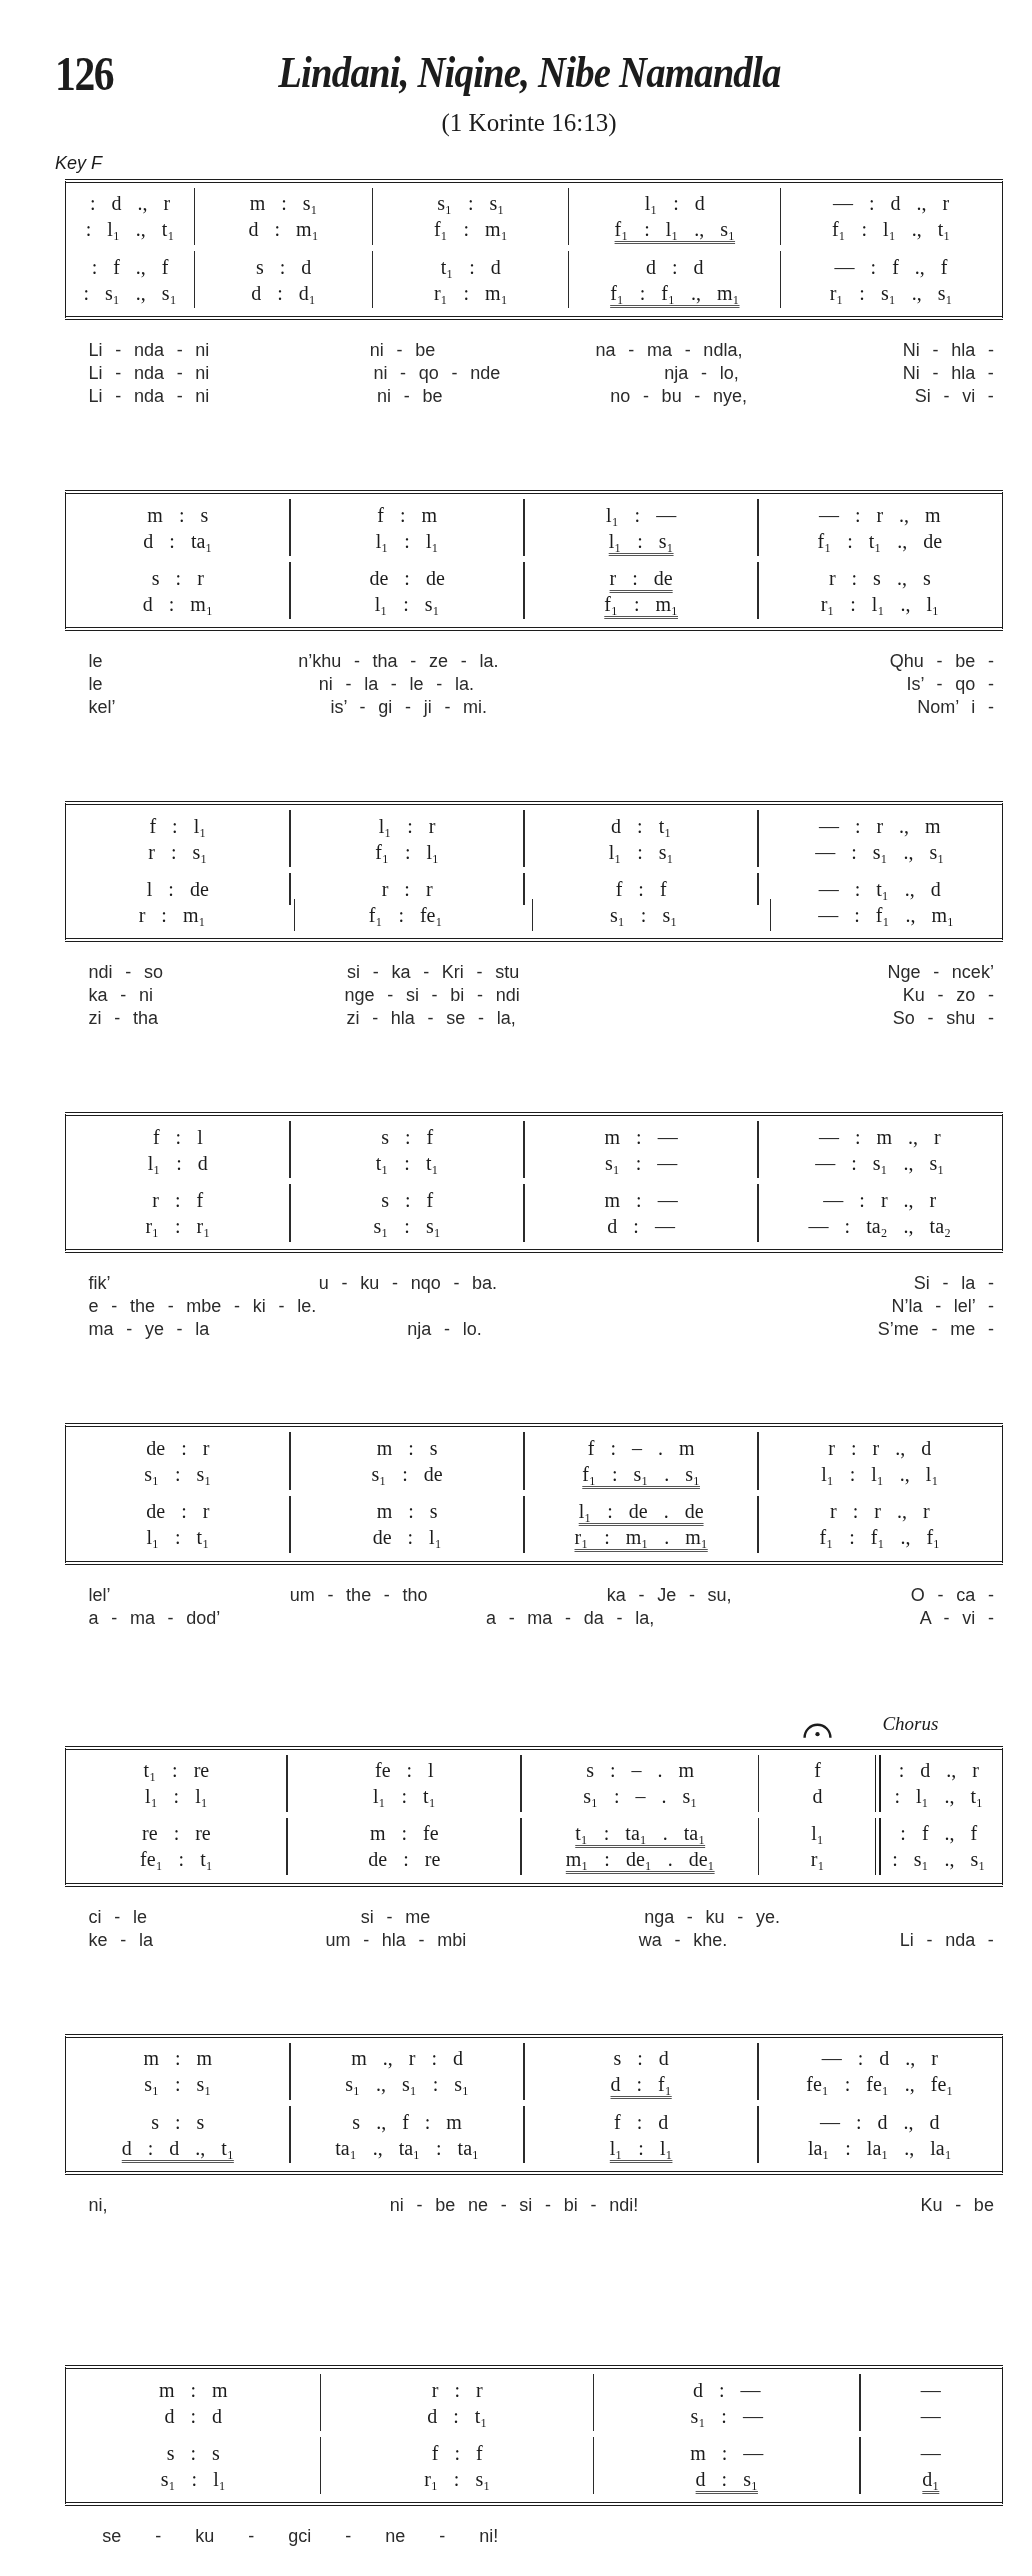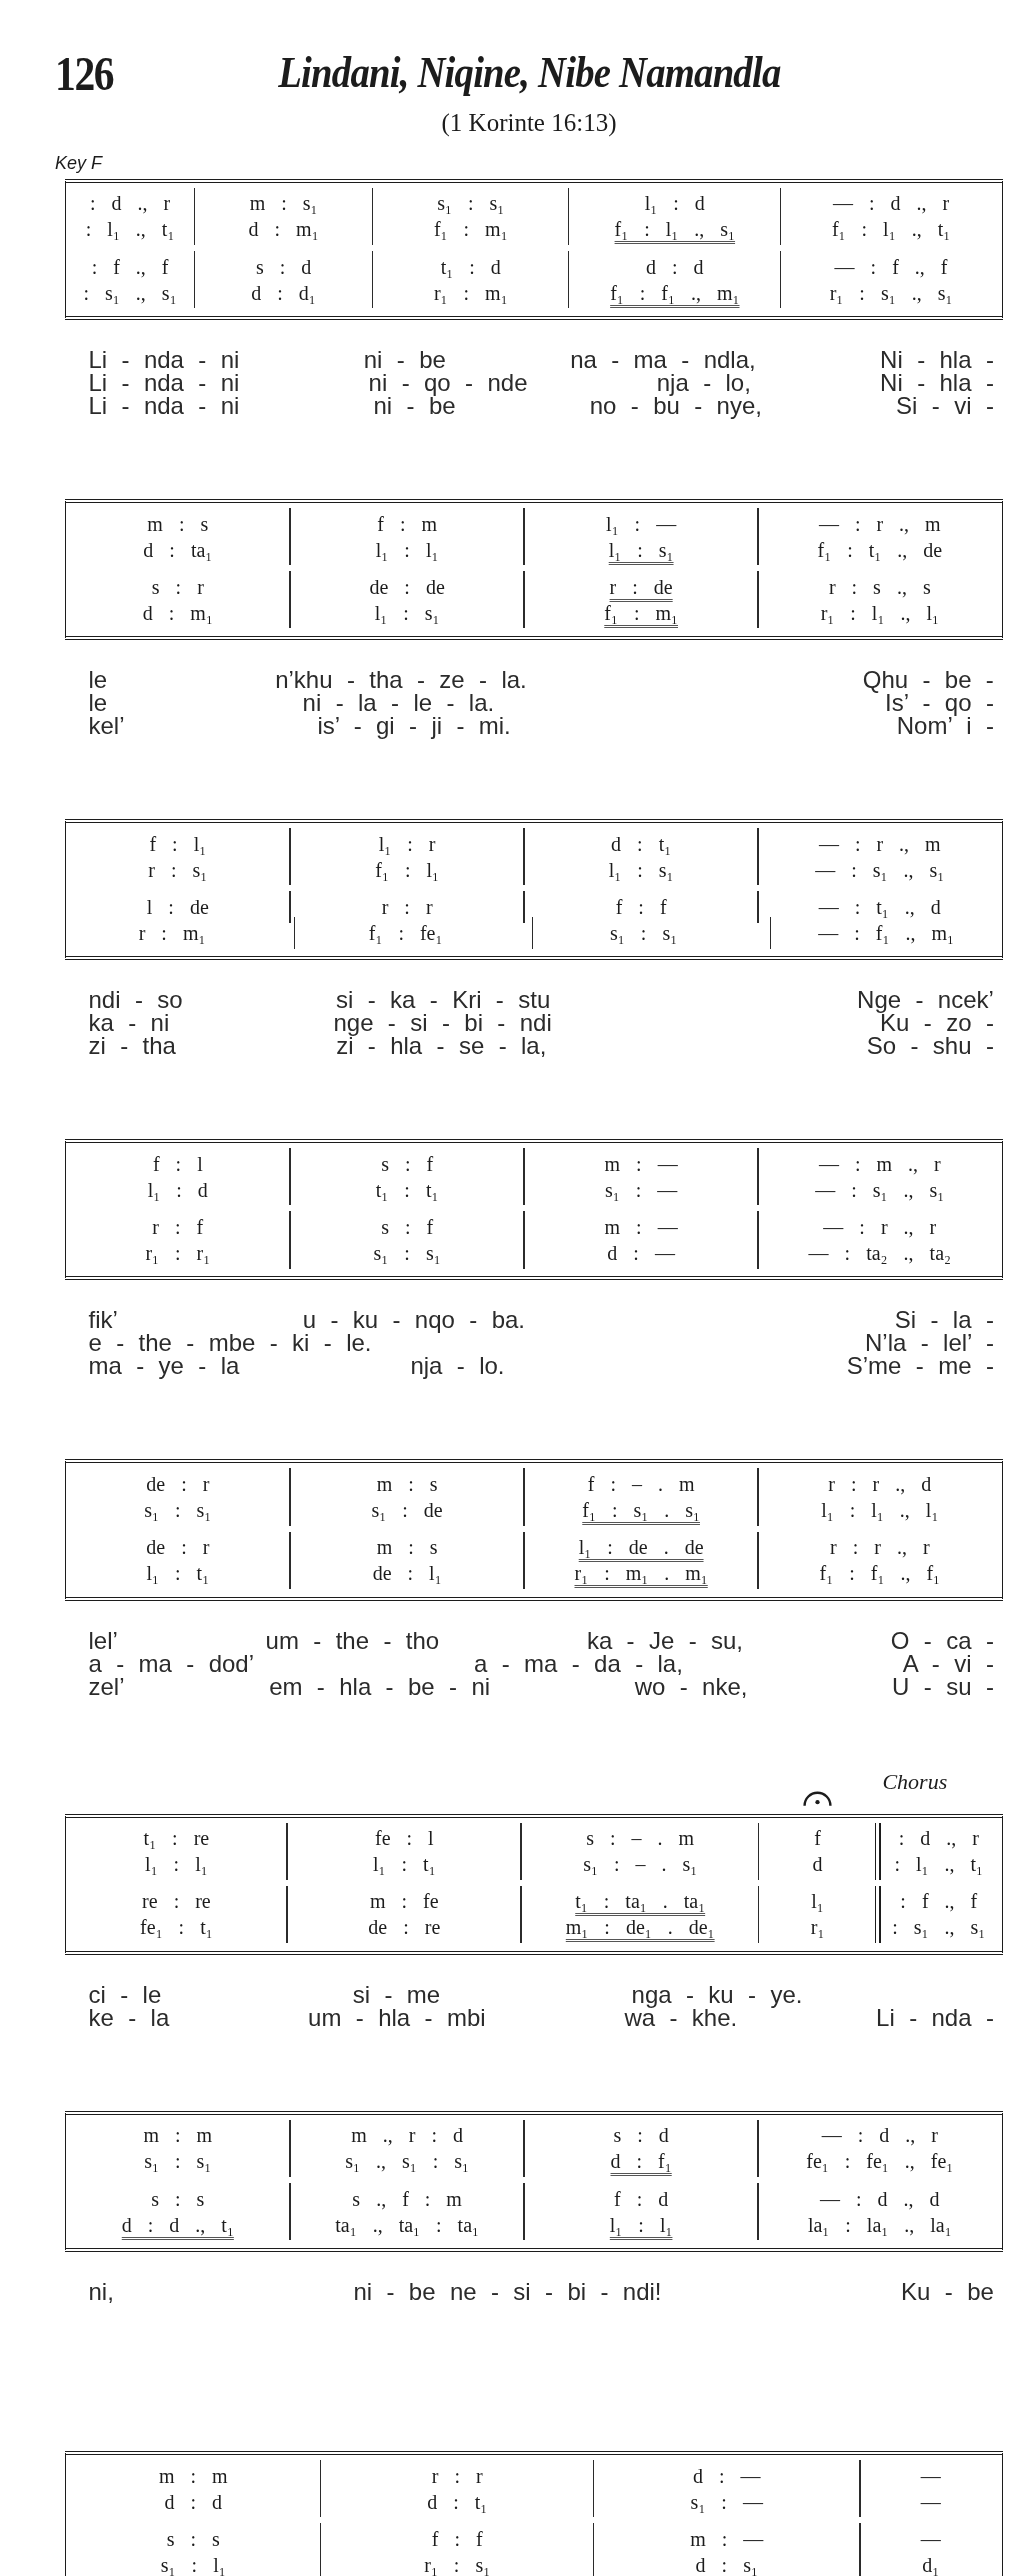--- a/index.html
+++ b/index.html
@@ -61,31 +61,31 @@
     text-decoration-line:underline;
     text-decoration-style:double;
     text-decoration-thickness:0.9px;
     text-underline-offset:5.2px;
     text-decoration-color:#555;
   }
 
   
   .annot{position:relative;height:34px;}
   .annot .chorus{
-    position:absolute;left:87.2%;bottom:19px;
-    font-style:italic;font-size:22px;
+    position:absolute;left:87.2%;bottom:11px;
+    font-style:italic;font-size:19px;
   }
   .annot .fermata{position:absolute;left:78.6%;bottom:1.7px;}
 
   
   .lyrics{
-    margin-top:28px;
+    margin-top:19px;
     padding:0 8.6px 0 24px;
     font-family:"Liberation Sans","DejaVu Sans",sans-serif;
-    font-size:24px;color:#2b2b2b;
+    font-size:18px;color:#2b2b2b;
   }
   .lyric-line{
     display:flex;justify-content:space-between;align-items:baseline;
     line-height:23px;word-spacing:7.7px;
   }
   .lyric-line.single{justify-content:flex-start;word-spacing:29px;padding-left:13.8px;}
 </style>
 </head>
 <body>
 
@@ -326,26 +326,20 @@
             <span class="seg">lel’</span>
             <span class="seg">um - the - tho</span>
             <span class="seg">ka - Je - su,</span>
             <span class="seg">O - ca -</span>
           </div>
           <div class="lyric-line">
             <span class="seg">a - ma - dod’</span>
             <span class="seg">a - ma - da - la,</span>
             <span class="seg">A - vi -</span>
           </div>
-          <div class="lyric-line">
-            <span class="seg">zel’</span>
-            <span class="seg">em - hla - be - ni</span>
-            <span class="seg">wo - nke,</span>
-            <span class="seg">U - su -</span>
-          </div>
         </div>
       </div>
       <div class="system-group">
         <div class="annot">
           <span class="fermata"><svg width="31" height="16.4" viewBox="0 0 36 19">
               <path d="M3 17 A 15 15 0 0 1 33 17" fill="none" stroke="#1c1c1c" stroke-width="2.8"></path>
               <circle cx="18" cy="13" r="2.5" fill="#1c1c1c"></circle>
             </svg></span>
           <span class="chorus">Chorus</span>
         </div>

